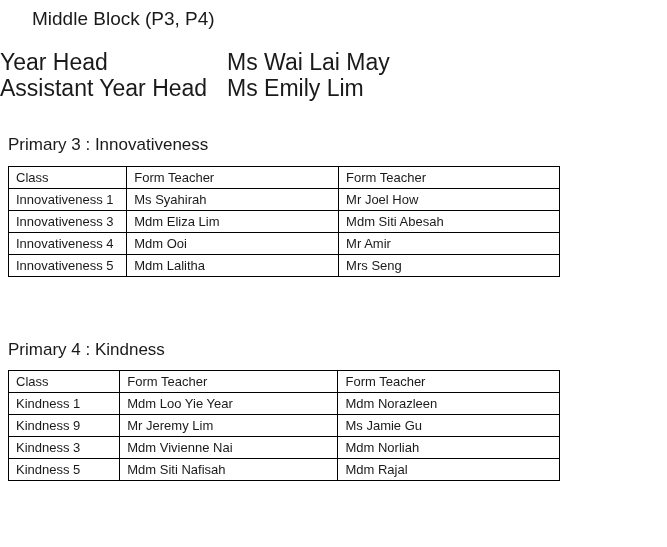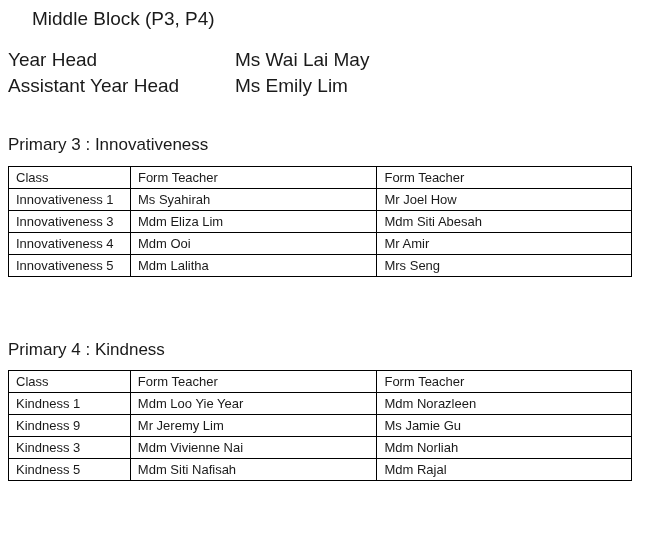--- a/index.html
+++ b/index.html
@@ -1,22 +1,22 @@
 <!DOCTYPE html>
 <html><head>
 <meta charset="utf-8">
 <style>
   html, body { margin:0; padding:0; background:#ffffff; }
   body { width:667px; height:547px; position:relative; overflow:hidden; font-family:"Liberation Sans", "DejaVu Sans", sans-serif; color:#1a1a1a; }
   .title { position:absolute; left:8px; top:8px; font-size:19px;margin-left:24px; }
-  .row { position:absolute; left:8px; font-size:19px; }
+  .row { position:absolute; left:0; font-size:23px; }
   .row .val { position:absolute; left:227px; white-space:nowrap; }
   .row .lbl { white-space:nowrap; }
   .section { position:absolute; left:8px; font-size:17px; }
-  table { position:absolute; left:8px; border-collapse:collapse; width:624px; font-size:13px; }
+  table { position:absolute; left:8px; border-collapse:collapse; width:552px; font-size:13px; }
   td { border:1px solid #000; height:21.4px; padding:0 0 0 7px; line-height:21px; box-sizing:border-box; white-space:nowrap; }
   td.c1 { width:122px; }
   td.c2 { width:247px; }
   td.c3 { width:255px; }
 </style>
 </head>
 <body>
 
 <div class="title">Middle Block (P3, P4)</div>
 

